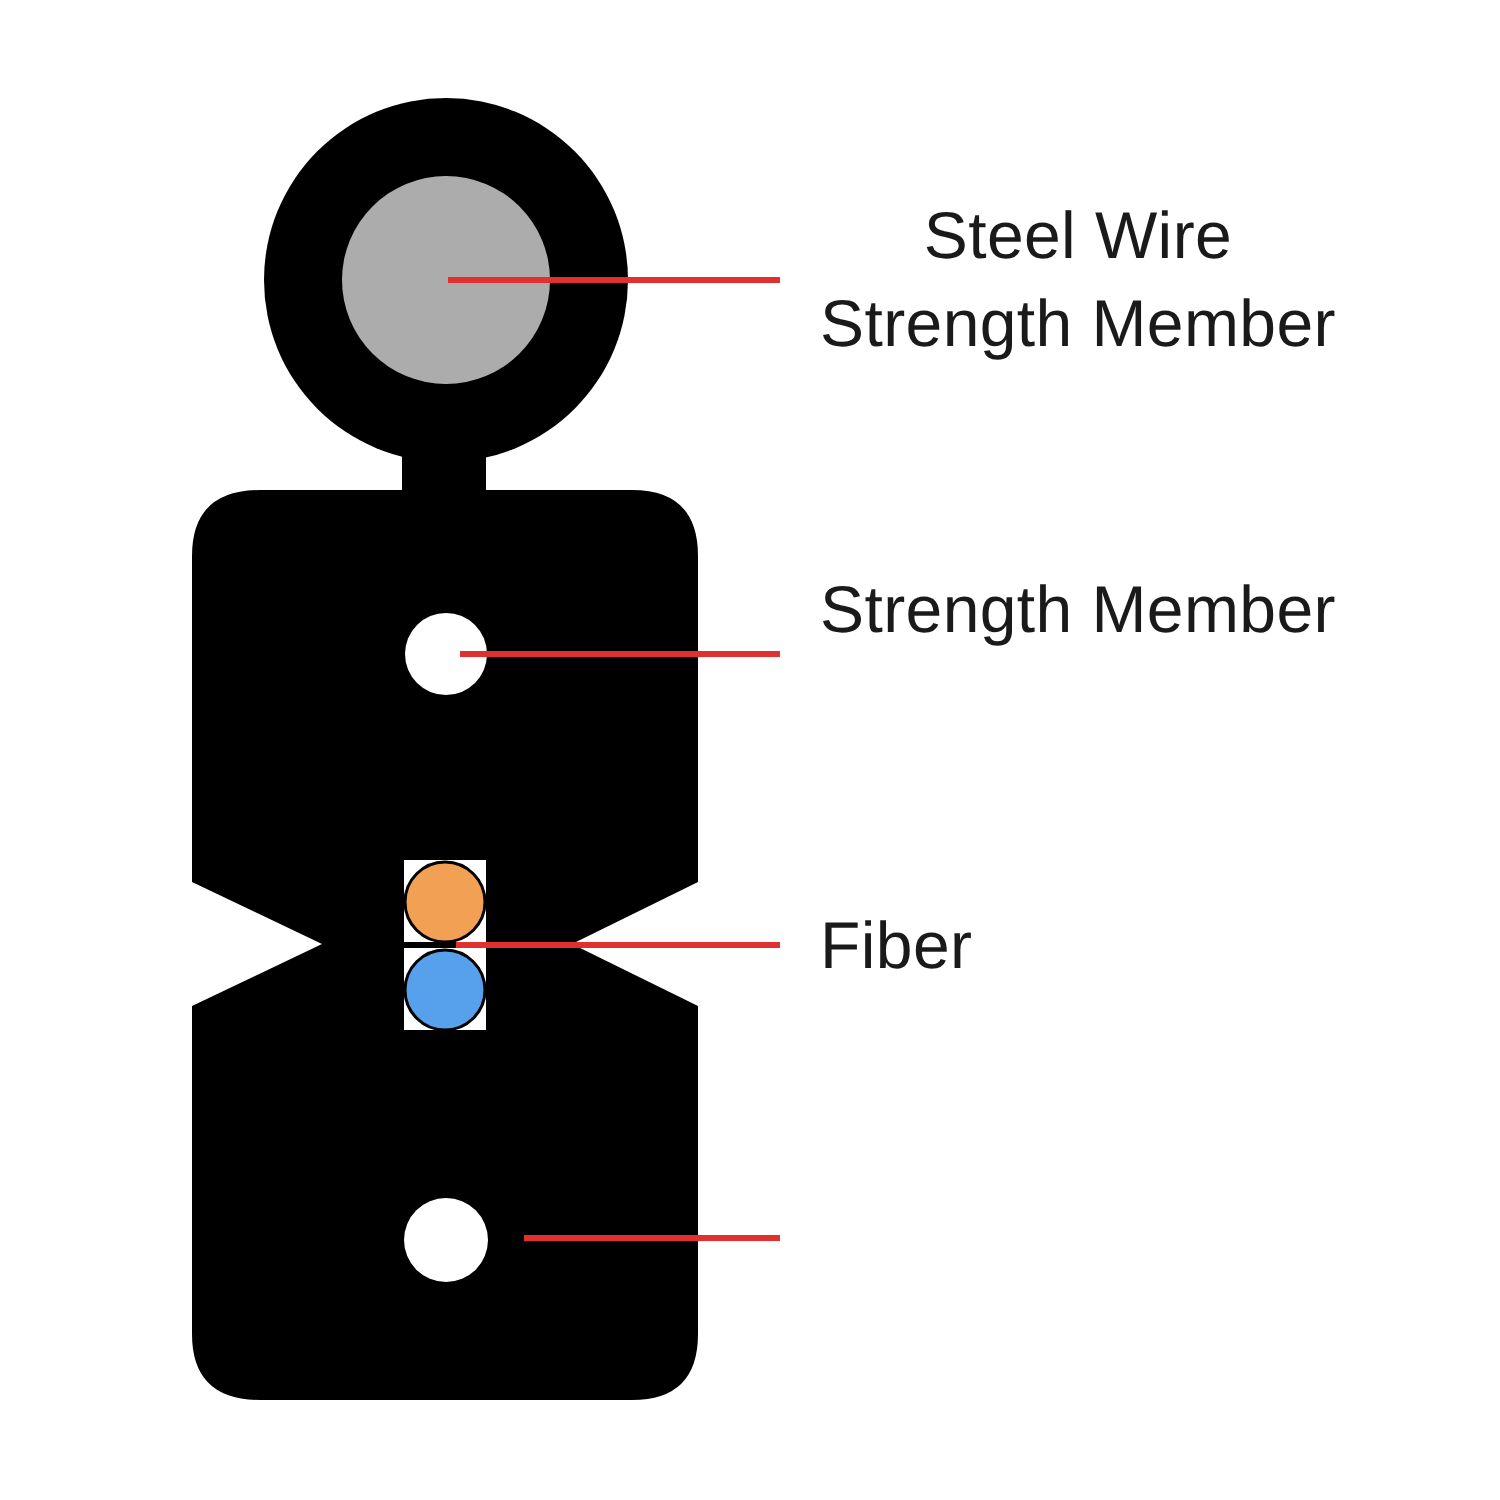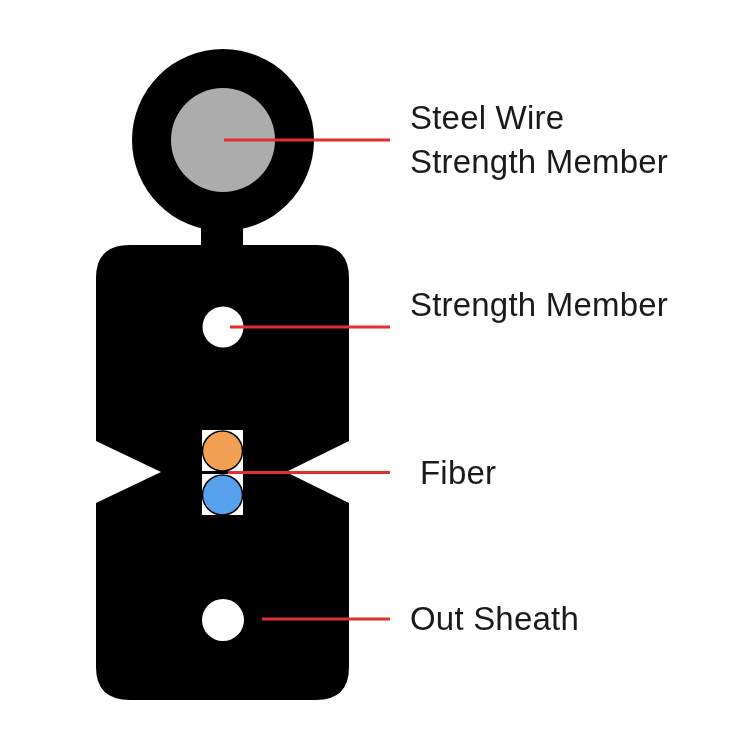--- a/index.html
+++ b/index.html
@@ -21,20 +21,21 @@
     top: 0;
   }
   .label {
     position: absolute;
     left: 410px;
     font-size: 33px;
     line-height: 44px;
     color: #1a1a1a;
     white-space: nowrap;
     letter-spacing: 0.2px;
+    text-align: center;
   }
   .label div { min-height: 44px; }
 </style>
 </head>
 <body>
 
 <div class="canvas">
 
   <svg class="diagram-svg" width="750" height="750" viewBox="0 0 750 750">
 
@@ -68,21 +69,18 @@
 
   <div class="label" style="top: 96px;">
     <div>Steel Wire</div>
     <div>Strength Member</div>
   </div>
 
   <div class="label" style="top: 283px;">
     <div>Strength Member</div>
   </div>
 
-  <div class="label" style="top: 451px; margin-left: 10px;">
+  <div class="label" style="top: 451px;">
     <div>Fiber</div>
   </div>
 
-  <div class="label" style="top: 597px;">
-    <div>Out Sheath</div>
-  </div>
 
 </div>
 
 </body></html>

